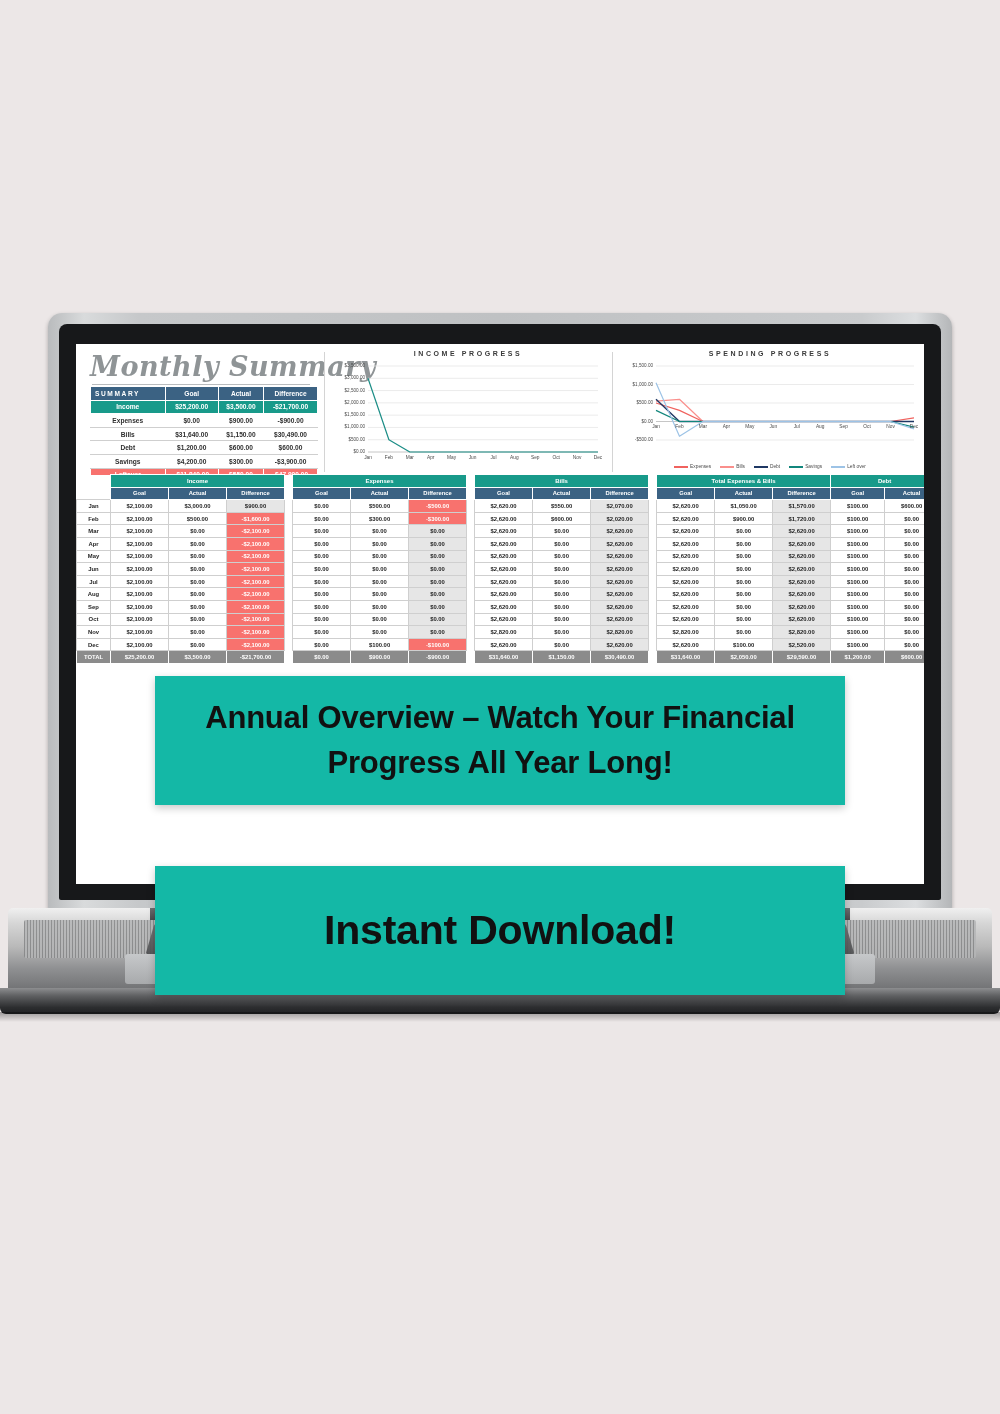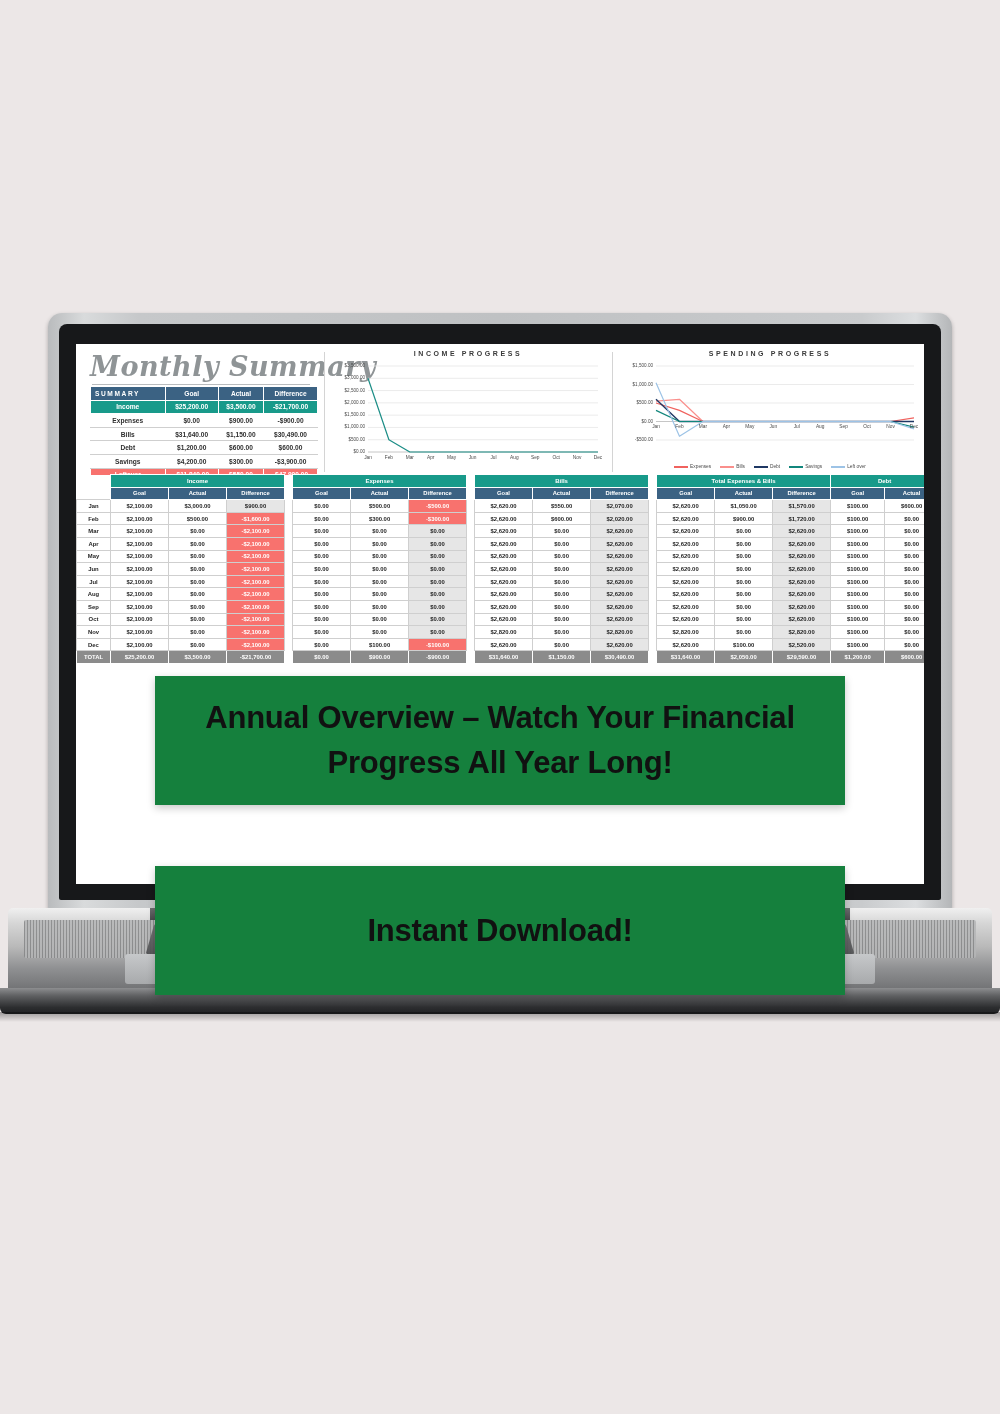--- a/index.html
+++ b/index.html
@@ -129,29 +129,29 @@
     border:1px solid #fff;}
   .gmon{background:#fff;color:#1f1f1f;border:1px solid #cfcfcf;}
   .gcell{background:#fff;color:#1f1f1f;border:1px solid #cfcfcf;}
   .gdiff{background:#e6e6e6;color:#1f1f1f;border:1px solid #cfcfcf;}
   .gneg{background:#f8726e;color:#fff;border:1px solid #cfcfcf;}
   .gtot{background:#8b8b8b;color:#fff;border:1px solid #fff;font-weight:700;}
   .gap{background:#fff;border:none;width:8px;}
 
   
   .banner{
-    position:absolute;background:#15803d;
+    position:absolute;background:#14b8a6;
     box-shadow:0 3px 8px rgba(0,0,0,.22);
     display:flex;align-items:center;justify-content:center;
     text-align:center;color:#111;font-weight:700;
   }
   #banner-top{left:155px;top:676px;width:690px;height:129px;}
   #banner-top .txt{font-size:31px;line-height:1.45;letter-spacing:-.2px;padding:0 26px;}
   #banner-bottom{left:155px;top:866px;width:690px;height:129px;}
-  #banner-bottom .txt{font-size:31px;letter-spacing:-.2px;}
+  #banner-bottom .txt{font-size:41px;letter-spacing:-.2px;}
 </style>
 </head>
 <body>
 
 <div id="laptop">
 
   <div class="lid">
     <div class="lid-inner"></div>
   </div>
 

